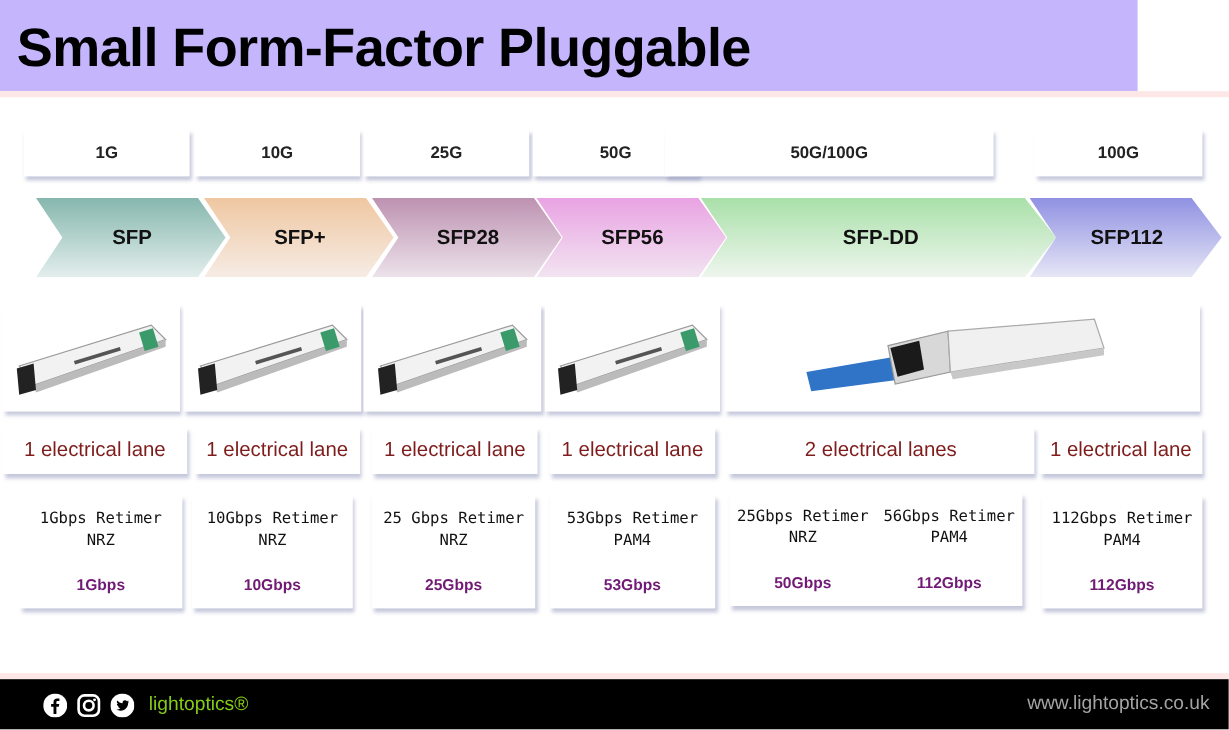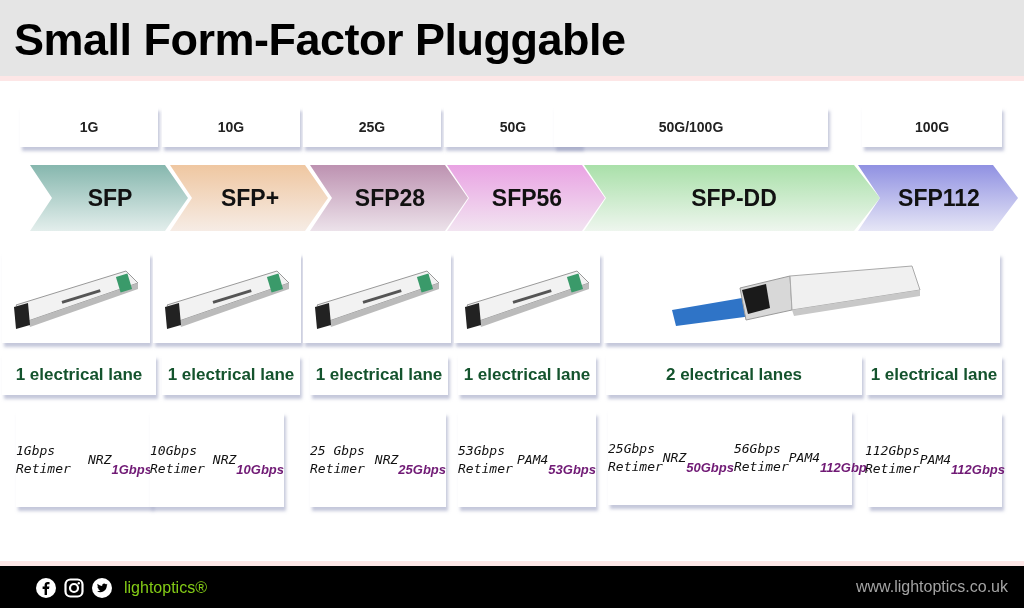--- a/index.html
+++ b/index.html
@@ -1,37 +1,37 @@
 <!DOCTYPE html>
 <html><head>
 <meta charset="utf-8">
 <style>
   * { box-sizing: border-box; margin: 0; padding: 0; }
   html, body { width: 1024px; height: 608px; overflow: hidden; background: #ffffff; }
   body { position: relative; font-family: "Liberation Sans", sans-serif; color: #111; }
 
-  .header { position: absolute; left: 0; top: 0; width: 1024px; height: 76px; background: #e5e5e5; padding-left: 20px; }
+  .header { position: absolute; left: 0; top: 0; width: 948px; height: 76px; background: #c4b5fd; padding-left: 20px; }
   .title { position: absolute; left: 14px; top: 14px; font-size: 45px; font-weight: bold; letter-spacing: -0.5px; color: #000; }
   .logo { position: absolute; left: 782px; top: 10px; height: 60px; width: 220px; }
   .logo-mark { position: absolute; left: 0; top: 0; width: 44px; height: 60px; }
   .logo-text { position: absolute; left: 44px; top: 14px; font-size: 40px; color: #000; letter-spacing: -0.5px; }
   .pink-rule { position: absolute; left: 0; top: 76px; width: 1024px; height: 5px; background: #fde6e6; }
 
   .box { position: absolute; background: #fff; box-shadow: 2px 4px 3px rgba(150,155,190,0.55); display: flex; align-items: center; justify-content: center; }
   .speed { top: 107px; height: 40px; font-size: 14px; font-weight: bold; color: #222; }
 
   .chevrow { position: absolute; left: 0; top: 165px; width: 1024px; height: 70px; }
-  .chev { position: absolute; top: 0; height: 66px; display: flex; align-items: center; justify-content: center; font-size: 23px; font-weight: bold; color: #111; }
+  .chev { position: absolute; top: 0; height: 66px; display: flex; align-items: center; justify-content: center; font-size: 17px; font-weight: bold; color: #111; }
   .chev svg { position: absolute; left: 0; top: 0; }
   .chev span { position: relative; z-index: 1; }
 
   .img-box { top: 253px; height: 90px; }
-  .lane { top: 355px; height: 40px; font-size: 17px; font-weight: bold; color: #14532d; }
+  .lane { top: 355px; height: 40px; font-size: 17px; font-weight: normal; color: #7f1d1d; }
   .info { top: 412px; height: 95px; font-family: "DejaVu Sans Mono", monospace; font-size: 13px; color: #111; flex-direction: column; }
-  .info .col { display: flex; flex-direction: row; align-items: center; font-style: italic; }
+  .info .col { display: flex; flex-direction: column; align-items: center; }
   .info .l1 { line-height: 18px; }
   .info .l2 { line-height: 18px; }
   .info .rate { margin-top: 20px; color: #701a75; font-weight: bold; font-family: "Liberation Sans", sans-serif; font-size: 13px; }
   .info.dual { flex-direction: row; justify-content: space-around; }
 
   .bottom-rule { position: absolute; left: 0; top: 561px; width: 1024px; height: 5px; background: #fde6e6; }
   .footer { position: absolute; left: 0; top: 566px; width: 1024px; height: 42px; background: #000; color: #fff; }
   .social { position: absolute; left: 36px; top: 12px; display: flex; align-items: center; gap: 8px; }
   .social .ic { width: 20px; height: 20px; display: flex; align-items: center; justify-content: center; }
   .brand { font-size: 16px; color: #84cc16; margin-left: 4px; }
@@ -180,21 +180,21 @@
 <div class="box lane" style="left:606px;width:256px;">2 electrical lanes</div>
 <div class="box lane" style="left:866px;width:136px;">1 electrical lane</div>
 
 <div class="box info" style="left:16px;width:136px;">
   <div class="col">
     <div class="l1">1Gbps Retimer</div>
     <div class="l2">NRZ</div>
     <div class="rate">1Gbps</div>
   </div>
 </div>
-<div class="box info" style="left:150px;width:134px;">
+<div class="box info" style="left:160px;width:134px;">
   <div class="col">
     <div class="l1">10Gbps Retimer</div>
     <div class="l2">NRZ</div>
     <div class="rate">10Gbps</div>
   </div>
 </div>
 <div class="box info" style="left:310px;width:136px;">
   <div class="col">
     <div class="l1">25 Gbps Retimer</div>
     <div class="l2">NRZ</div>

